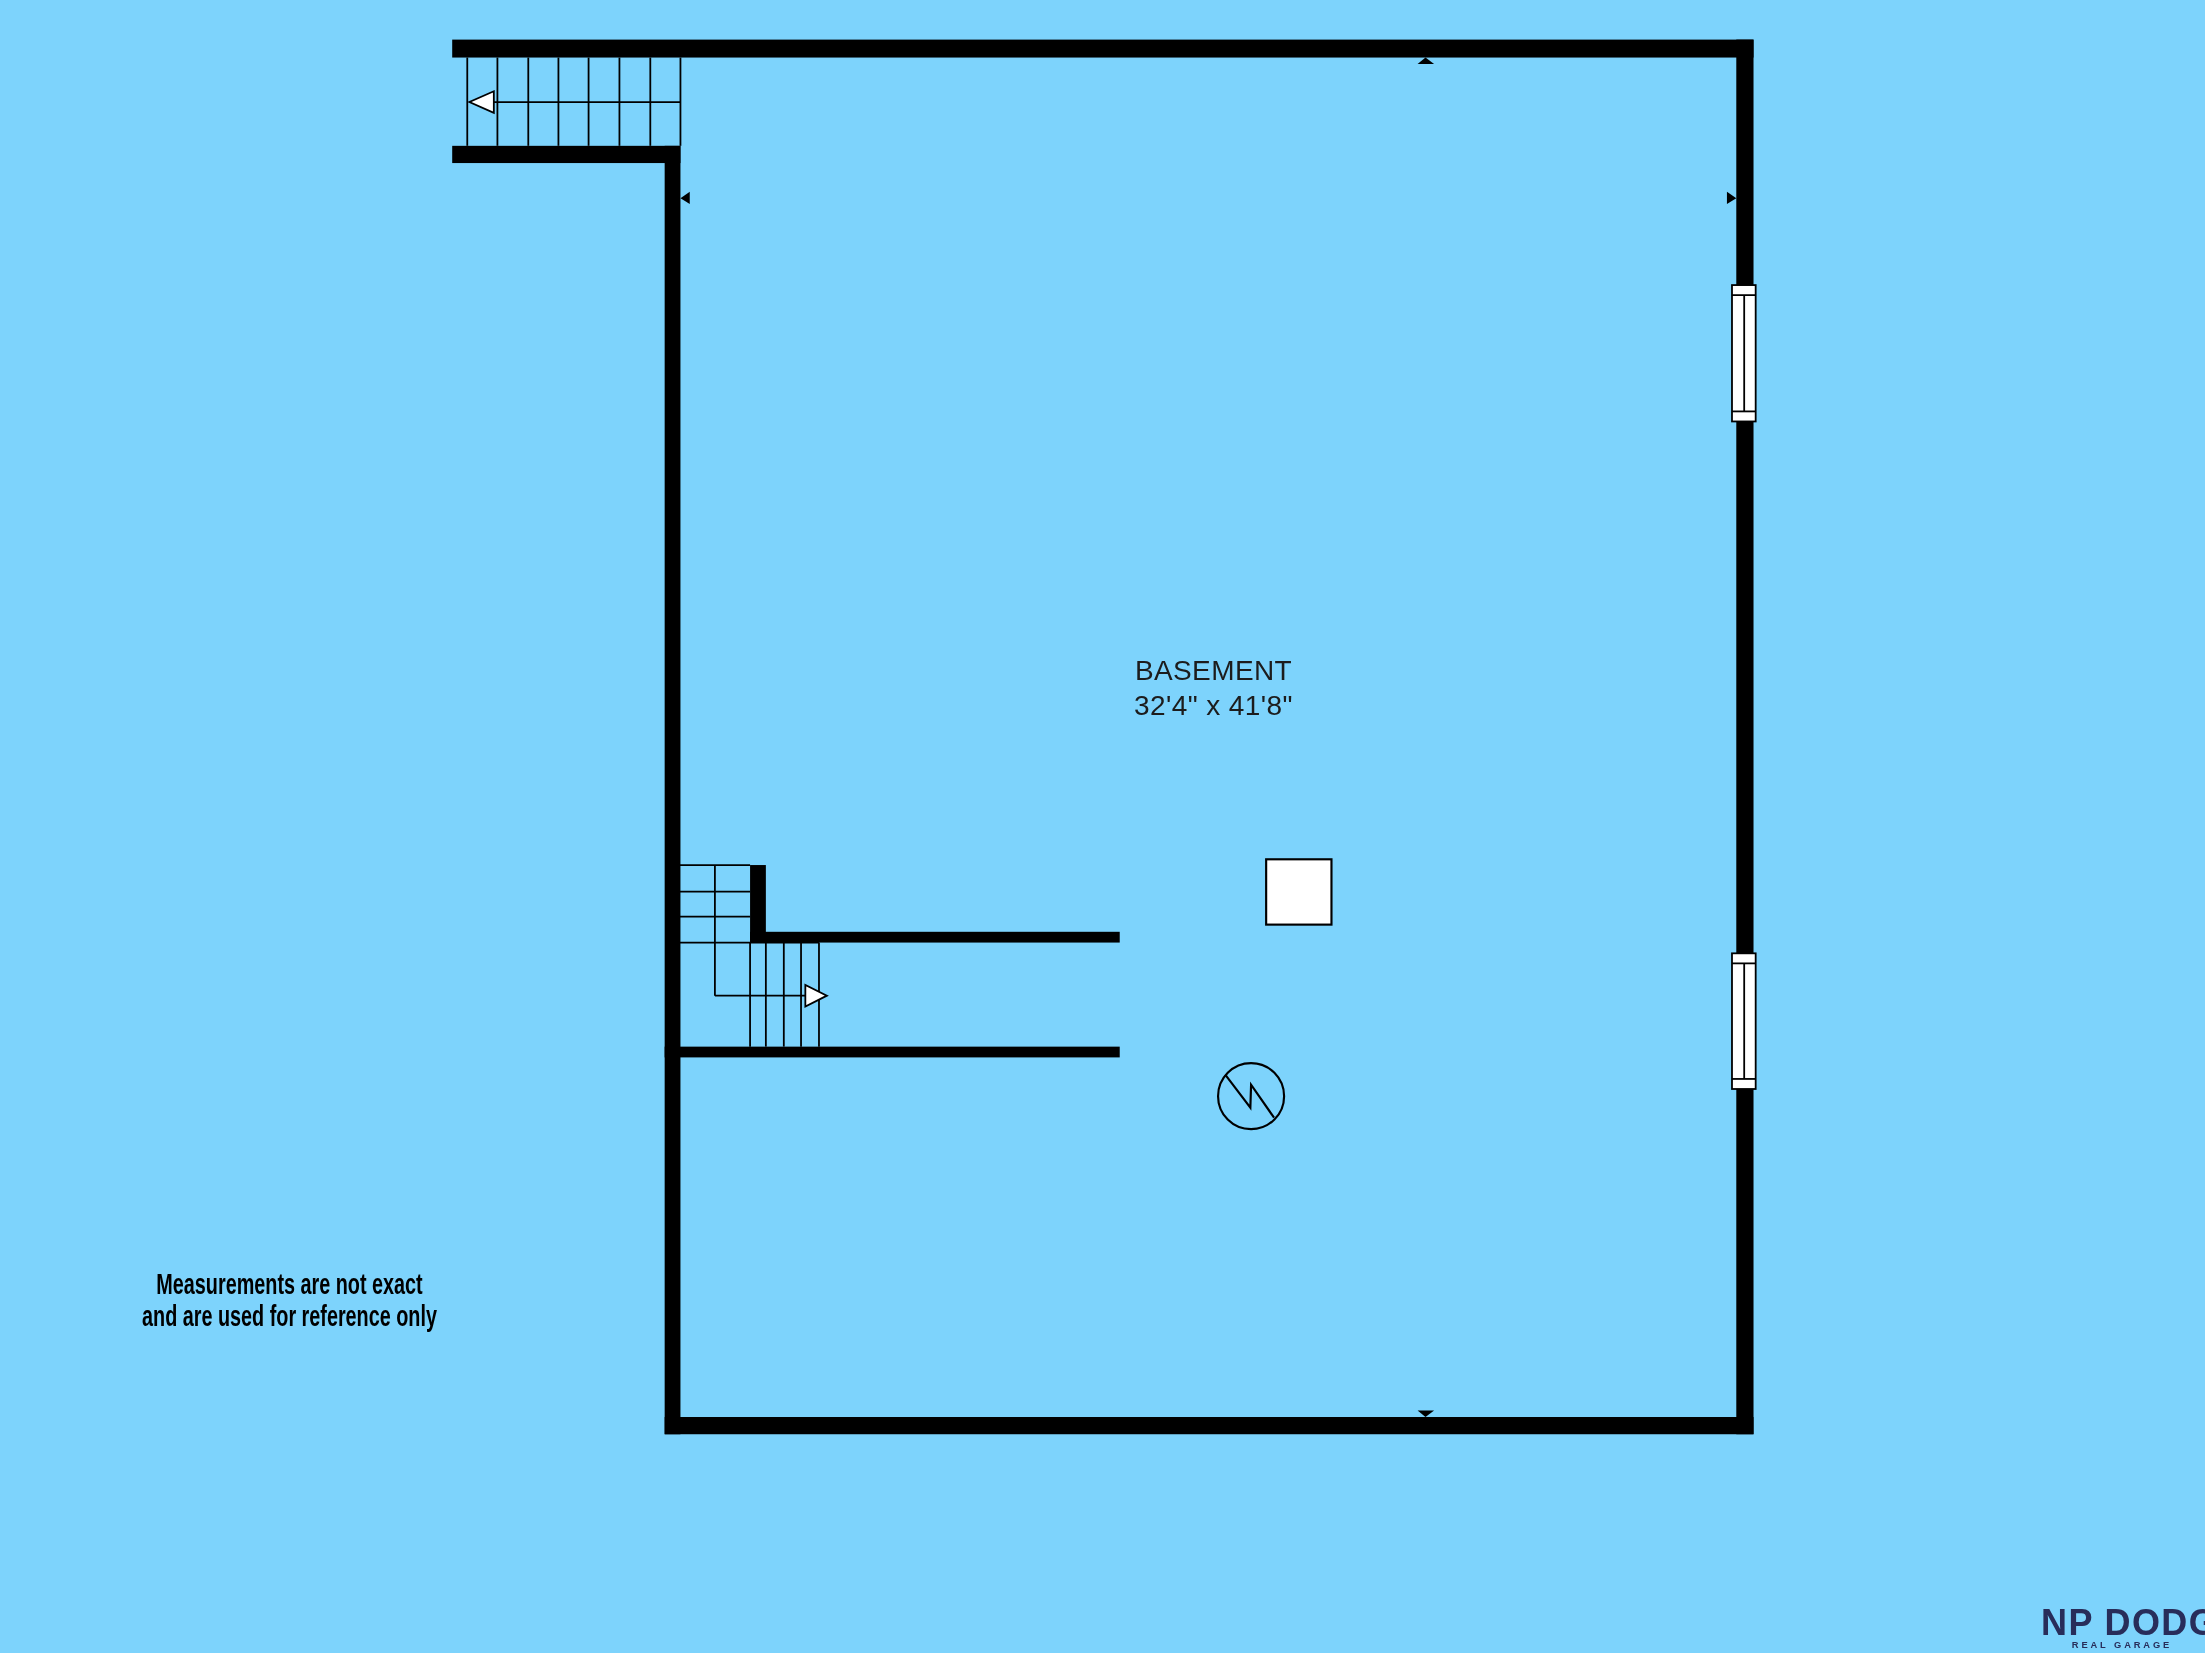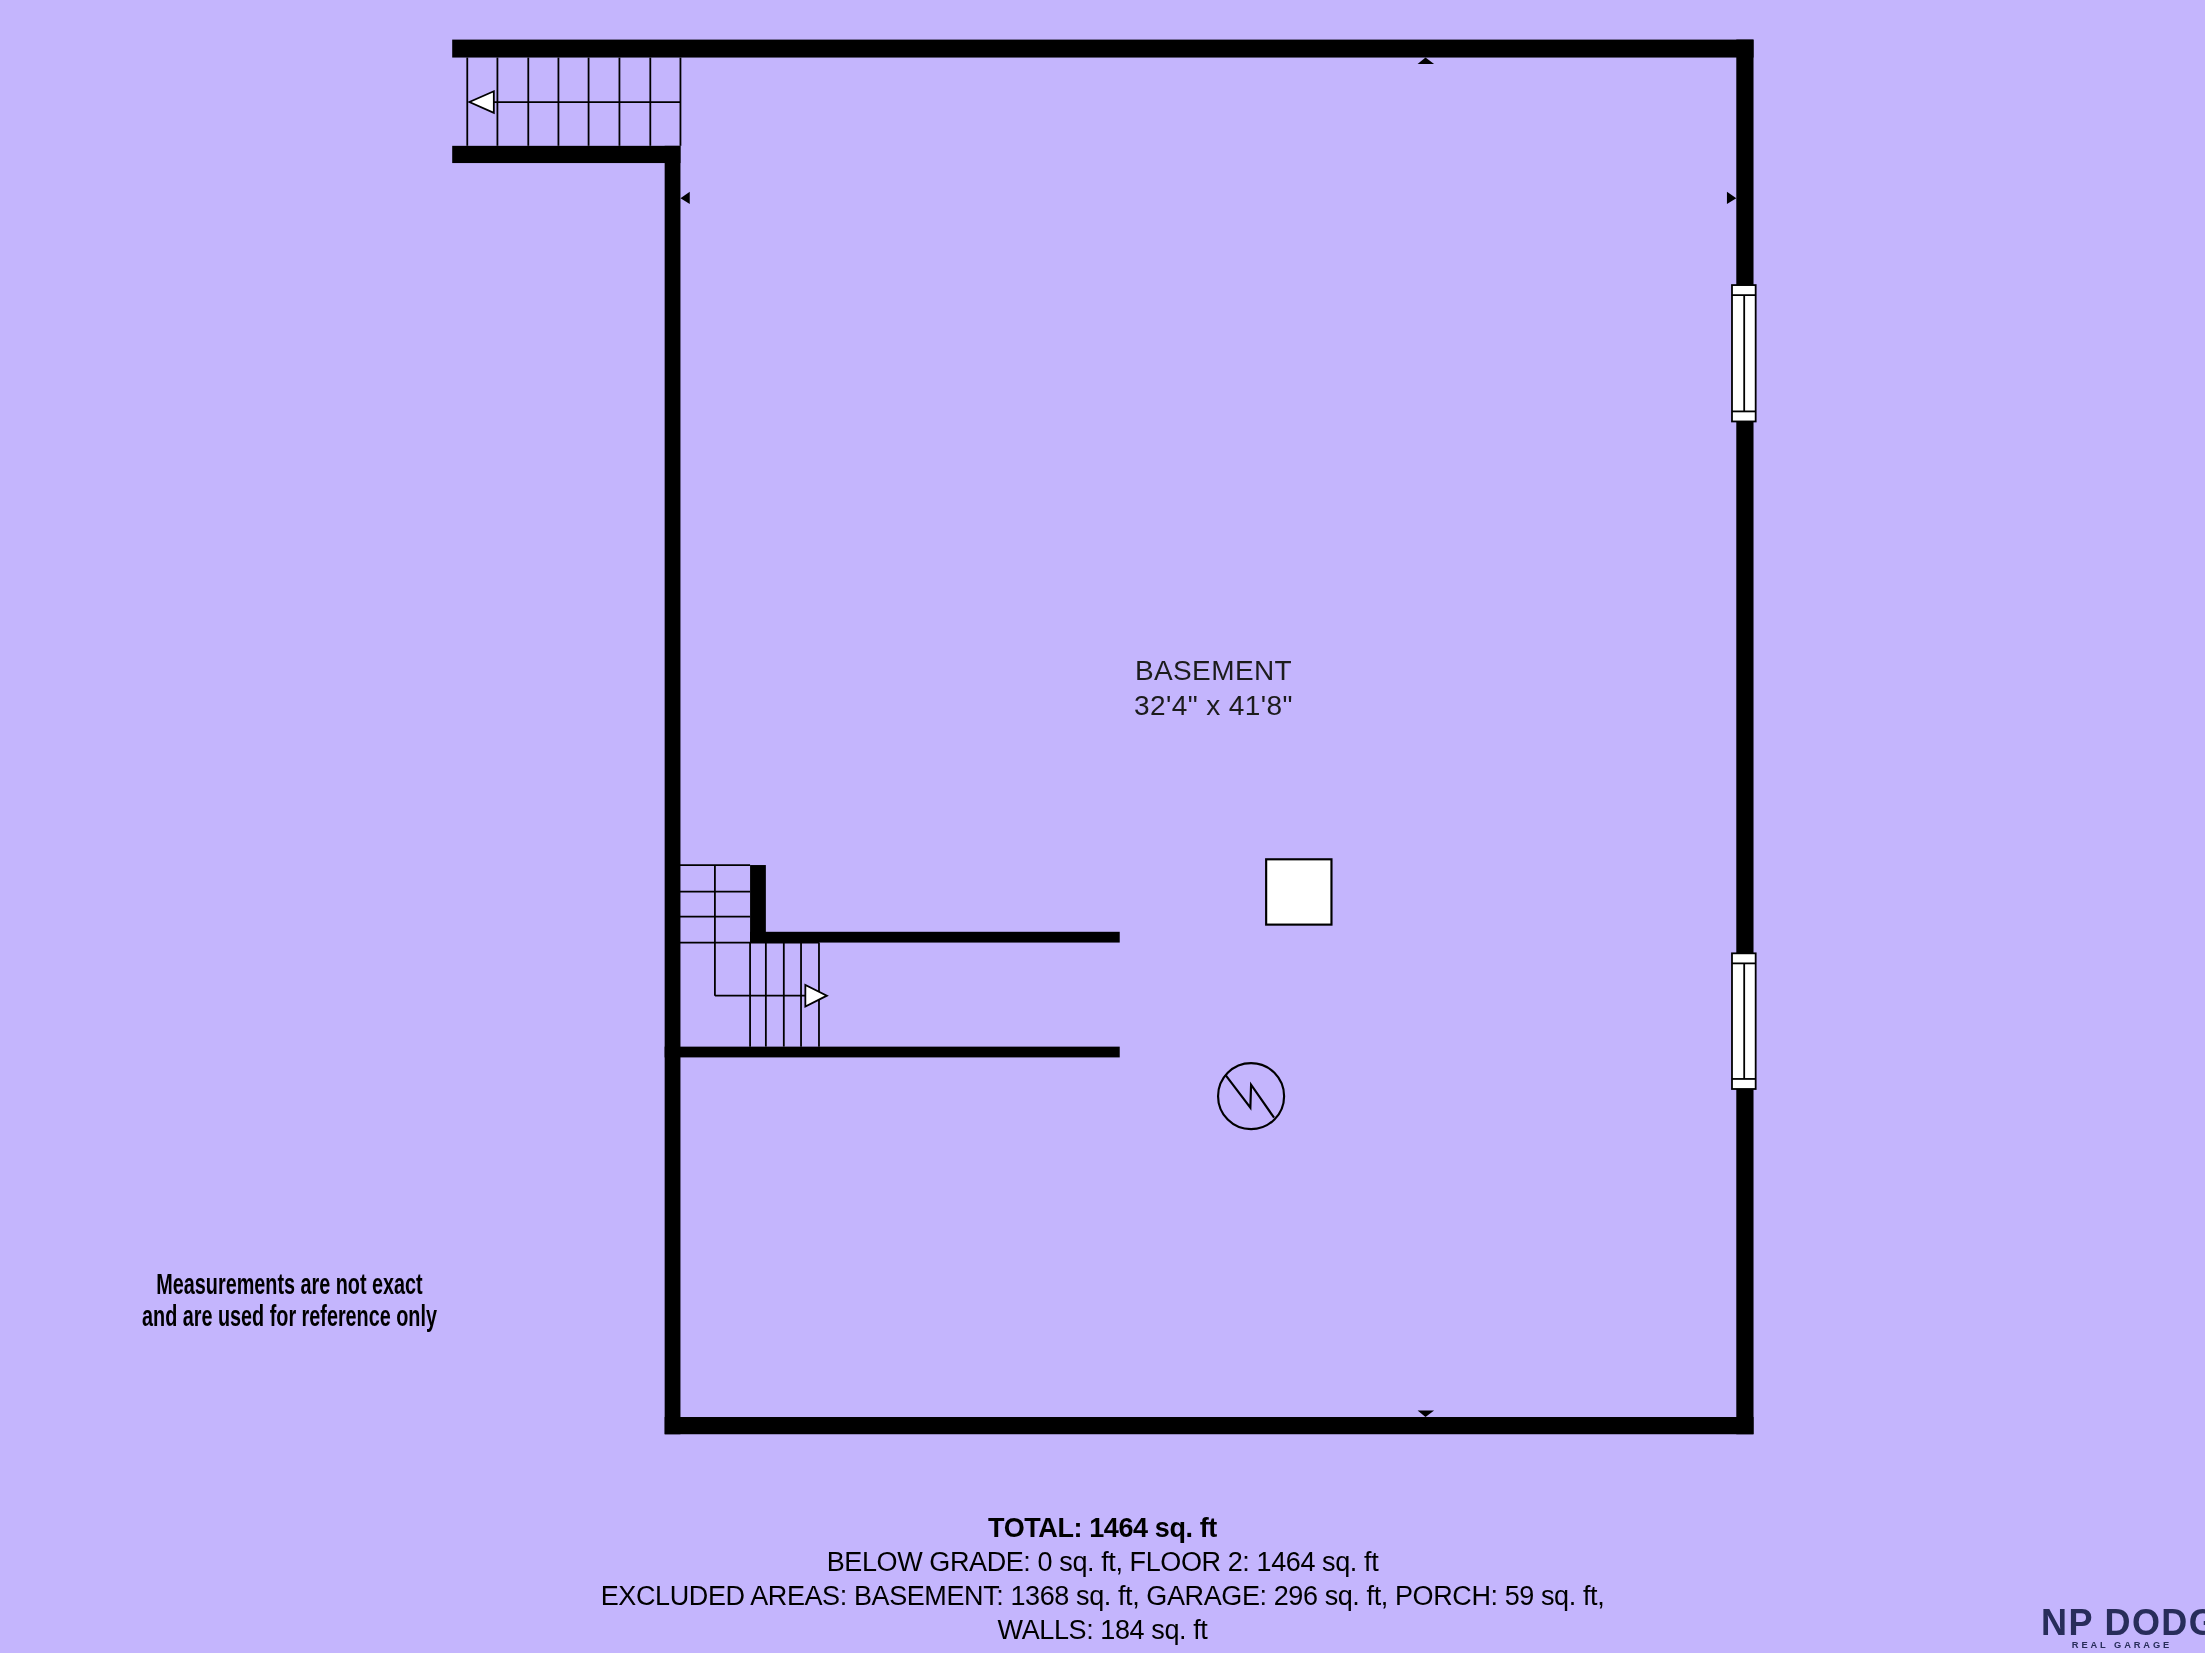--- a/index.html
+++ b/index.html
@@ -4,21 +4,21 @@
 <style>
   html, body {
     margin: 0;
     padding: 0;
     background: #ffffff;
   }
   #canvas {
     position: relative;
     width: 2205px;
     height: 1654px;
-    background: #c4b5fd;
+    background: #7dd3fc;
     overflow: hidden;
     font-family: "Liberation Sans", "DejaVu Sans", sans-serif;
   }
   #plan-svg {
     position: absolute;
     left: 0; top: 0;
     width: 2205px;
     height: 1654px;
   }
   .room-label {
@@ -167,26 +167,20 @@
   <div class="room-label">
     <div>BASEMENT</div>
     <div>32'4" x 41'8"</div>
   </div>
 
   <div class="disclaimer">
     <div>Measurements are not exact</div>
     <div>and are used for reference only</div>
   </div>
 
-  <div class="summary">
-    <div class="total-line">TOTAL: 1464 sq. ft</div>
-    <div>BELOW GRADE: 0 sq. ft, FLOOR 2: 1464 sq. ft</div>
-    <div>EXCLUDED AREAS: BASEMENT: 1368 sq. ft, GARAGE: 296 sq. ft, PORCH: 59 sq. ft,</div>
-    <div>WALLS: 184 sq. ft</div>
-  </div>
 
   <div class="brand">
     <div class="brand-name">NP DODGE</div>
     <div class="brand-tagline">REAL GARAGE</div>
   </div>
 
 </div>
 
 
 </body></html>

